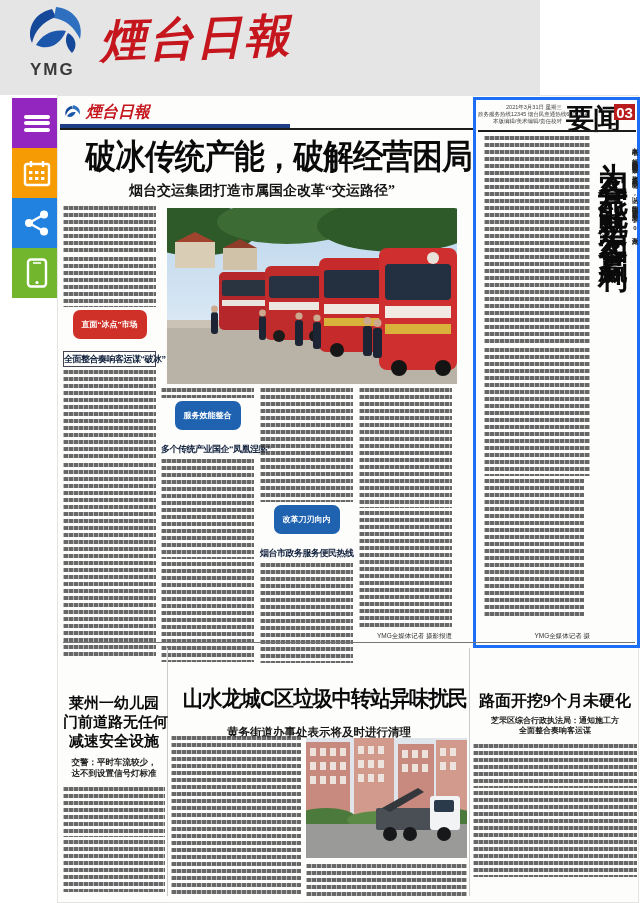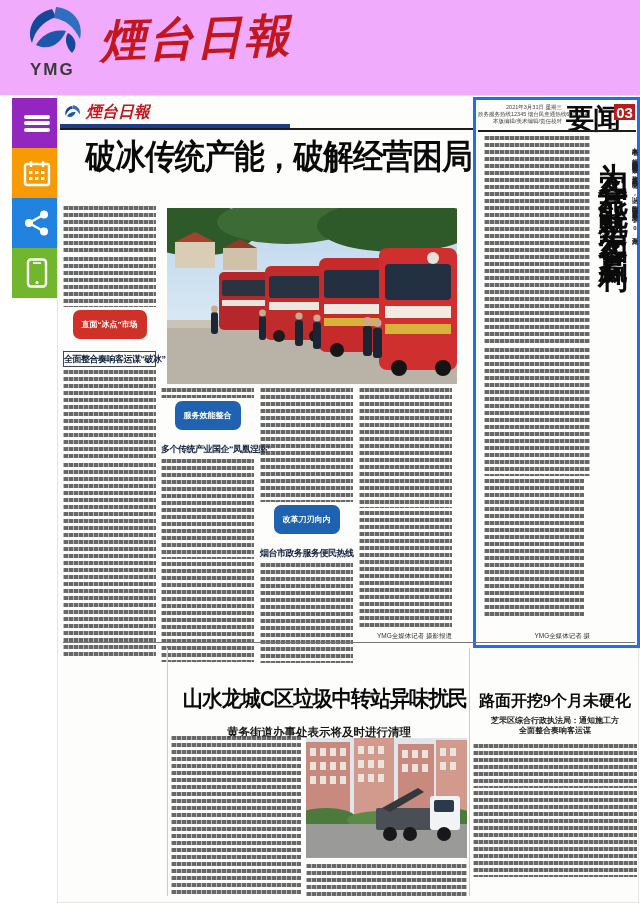--- a/index.html
+++ b/index.html
@@ -1,19 +1,19 @@
 <!DOCTYPE html>
 <html><head>
 <meta charset="utf-8">
 <style>
   html,body{margin:0;padding:0;background:#fff;}
   .stage{position:relative;width:640px;height:903px;background:#fff;overflow:hidden;
          font-family:"Liberation Sans",sans-serif;color:#111;}
   
-  .site-header{position:absolute;left:0;top:0;width:640px;height:95px;background:#f0abfc;}
+  .site-header{position:absolute;left:0;top:0;width:540px;height:95px;background:#e5e5e5;}
   .logo-wrap{position:absolute;left:22px;top:5px;width:70px;height:78px;cursor:pointer;}
   .logo-text{position:absolute;left:8px;top:55px;font-weight:bold;font-size:17px;
              letter-spacing:2px;color:#3a3a3a;}
   .masthead-script{position:absolute;left:100px;top:8px;font-family:"Liberation Serif",serif;
                    font-style:italic;font-weight:bold;font-size:46px;color:#c5161d;
                    transform:rotate(-2deg);letter-spacing:2px;}
   
   .side-toolbar{position:absolute;left:12px;top:98px;width:50px;}
   .tool-btn{width:50px;height:50px;display:flex;align-items:center;justify-content:center;cursor:pointer;}
   .hamburger span{display:block;width:26px;height:4px;background:#fff;border-radius:2px;margin:2.5px 0;}
@@ -165,20 +165,21 @@
       </div>
 
       <div class="abs vhead" style="left:118px;top:38px;height:505px;">为客户节能就是为客户赢利</div>
 
       <div class="abs vkicker" style="left:154px;top:42px;height:440px;overflow:hidden;">东方电子：打造综合能源管理全链条，整体单耗节能5%以上，为园区用户节省相关支出620余万元</div>
 
       <div class="abs byline" style="left:8px;top:532px;width:106px;">YMG全媒体记者 摄</div>
     </section>
 
     <div class="abs lead-headline" style="left:8px;top:38px;width:392px;">破冰传统产能，破解经营困局</div>
+    <div class="abs lead-sub" style="left:8px;top:86px;width:392px;">烟台交运集团打造市属国企改革“交运路径”</div>
 
     <div class="abs" style="left:109px;top:112px;width:290px;height:176px;">
       <svg width="290" height="176" viewBox="0 0 290 176">
         <defs>
           <linearGradient id="sky" x1="0" y1="0" x2="0" y2="1">
             <stop offset="0" stop-color="#bcd6ec"></stop>
               <stop offset="1" stop-color="#e9f1f7"></stop>
           </linearGradient>
         </defs>
         <rect width="290" height="176" fill="url(#sky)"></rect>
@@ -268,20 +269,31 @@
       <div class="tx" style="height:120px;"></div>
       <div class="tx" style="height:118px;"></div>
       <div class="byline">YMG全媒体记者 摄影报道</div>
     </div>
 
     <div class="abs rule" style="left:5px;top:546px;width:572px;background:#777;height:1px;"></div>
     <div class="vdiv" style="left:109px;top:552px;height:248px;"></div>
     <div class="vdiv" style="left:411px;top:552px;height:248px;"></div>
 
 
+    <div class="abs" style="left:5px;top:598px;width:102px;">
+      <div class="bl-head">莱州一幼儿园</div>
+      <div class="bl-head">门前道路无任何</div>
+      <div class="bl-head">减速安全设施</div>
+      <div style="height:6px;"></div>
+      <div class="bl-sub">交警：平时车流较少，</div>
+      <div class="bl-sub">达不到设置信号灯标准</div>
+      <div style="height:8px;"></div>
+      <div class="tx" style="height:50px;"></div>
+      <div class="tx" style="height:52px;"></div>
+    </div>
 
     <div class="abs bm-head" style="left:113px;top:588px;width:296px;">山水龙城C区垃圾中转站异味扰民</div>
     <div class="abs bm-sub" style="left:113px;top:629px;width:296px;">黄务街道办事处表示将及时进行清理</div>
     <div class="abs" style="left:113px;top:640px;width:130px;">
       <div class="tx" style="height:60px;"></div>
       <div class="tx" style="height:98px;"></div>
     </div>
 
     <div class="abs" style="left:248px;top:642px;width:161px;height:120px;">
       <svg width="161" height="120" viewBox="0 0 161 120">

